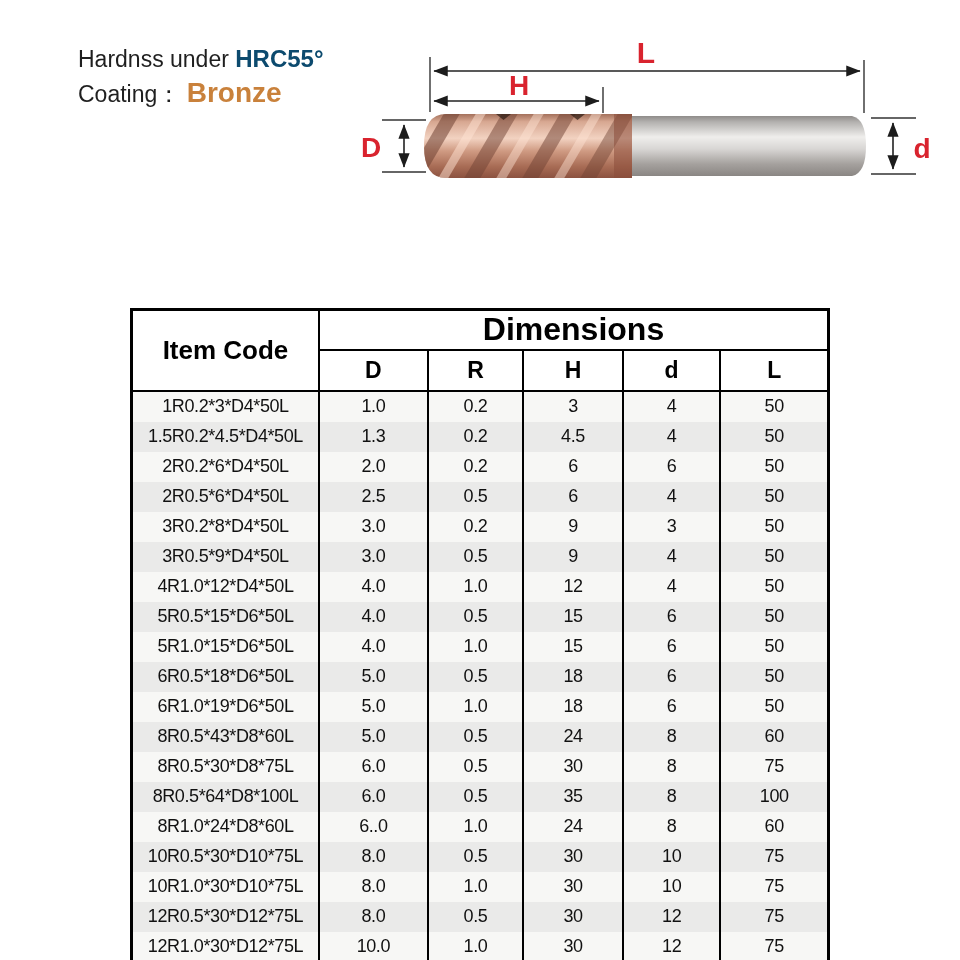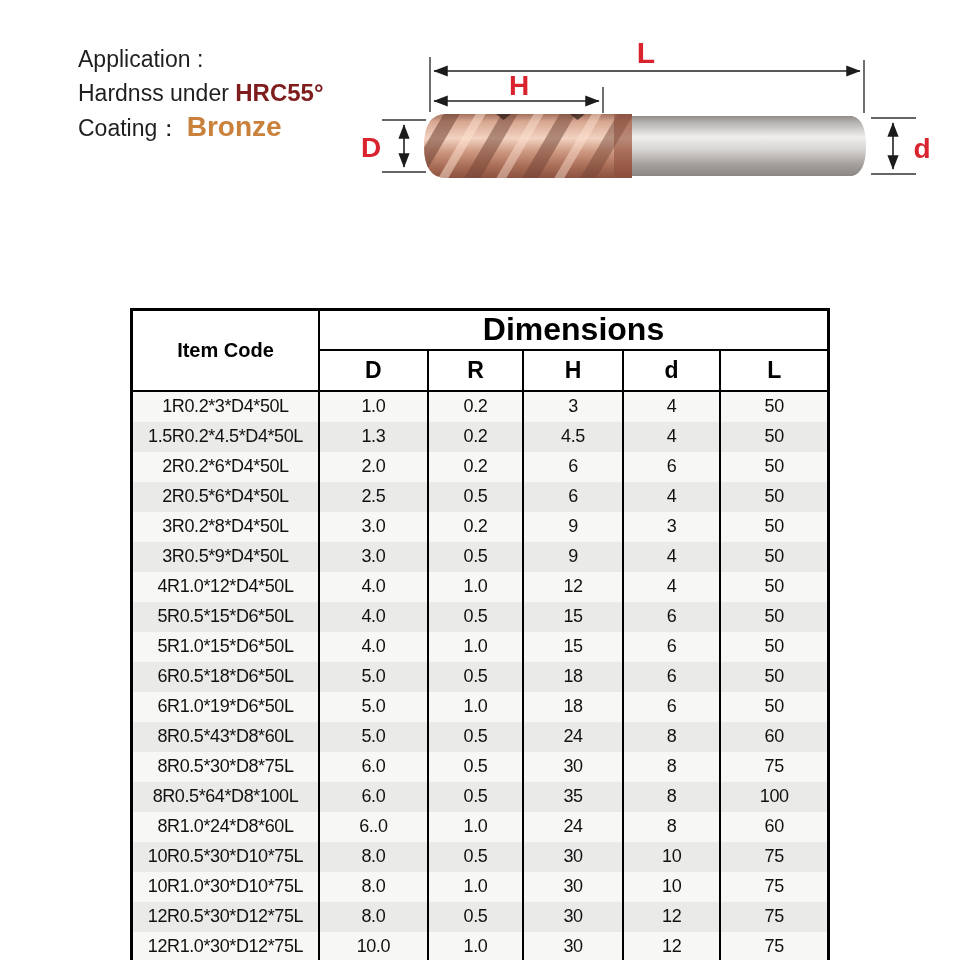--- a/index.html
+++ b/index.html
@@ -5,21 +5,21 @@
   html,body{margin:0;padding:0;}
   body{
     width:960px;height:960px;background:#ffffff;position:relative;
     font-family:"Liberation Sans",sans-serif;overflow:hidden;
   }
   
   .info{
     position:absolute;left:78px;top:42px;width:320px;
     font-size:23px;line-height:34px;color:#1f1f1f;letter-spacing:0px;
   }
-  .info .hl-red{color:#7f1d1d;font-weight:bold;font-size:24px;}
+  .info .hl-red{color:#0c4a6e;font-weight:bold;font-size:24px;}
   .info .hl-bronze{color:#c9813b;font-weight:bold;font-size:28px;}
   
   .diagram{position:absolute;left:350px;top:25px;width:600px;height:200px;}
   .dim-line{stroke:#222;stroke-width:1.6;fill:none;}
   .ext-line{stroke:#333;stroke-width:1.4;fill:none;}
   .dim-label{fill:#d9232e;font-weight:bold;font-family:"Liberation Sans",sans-serif;}
   
   table.spec{
     position:absolute;left:130px;top:308px;width:700px;
     border-collapse:collapse;table-layout:fixed;
@@ -31,35 +31,34 @@
   table.spec col.c2{width:13.7%}
   table.spec col.c3{width:14.3%}
   table.spec col.c4{width:14.0%}
   table.spec col.c5{width:15.5%}
   table.spec th, table.spec td{
     border-left:2px solid #000;border-right:2px solid #000;
     text-align:center;padding:0;vertical-align:middle;
   }
   table.spec thead tr.r1{height:40px;}
   table.spec thead tr.r2{height:41px;}
-  th.itemcode{font-size:20px;font-weight:bold;border-bottom:2.5px solid #000;}
+  th.itemcode{font-size:26px;font-weight:bold;border-bottom:2.5px solid #000;}
   th.dims{font-size:32px;font-weight:bold;border-bottom:2px solid #000;}
   tr.r2 th{font-size:23px;font-weight:bold;border-bottom:2.5px solid #000;}
   table.spec tbody td{
     height:30px;font-size:18px;font-weight:400;color:#111;
     letter-spacing:-0.4px;white-space:nowrap;
   }
   table.spec tbody tr:nth-child(odd){background:#f7f7f5;}
   table.spec tbody tr:nth-child(even){background:#eaeae9;}
 </style>
 </head>
 <body>
 
 <div class="info">
-  <div><span>Application :</span></div>
   <div><span>Hardnss under </span><span class="hl-red">HRC55°</span></div>
   <div><span>Coating：</span> <span class="hl-bronze">Bronze</span></div>
 </div>
 
 <svg class="diagram" viewBox="350 25 600 200" xmlns="http://www.w3.org/2000/svg">
   <defs>
     <linearGradient id="copper" x1="0" y1="0" x2="0" y2="1">
       <stop offset="0" stop-color="#a4715c"></stop>
       <stop offset="0.12" stop-color="#d7a791"></stop>
       <stop offset="0.38" stop-color="#f2d2c1"></stop>

